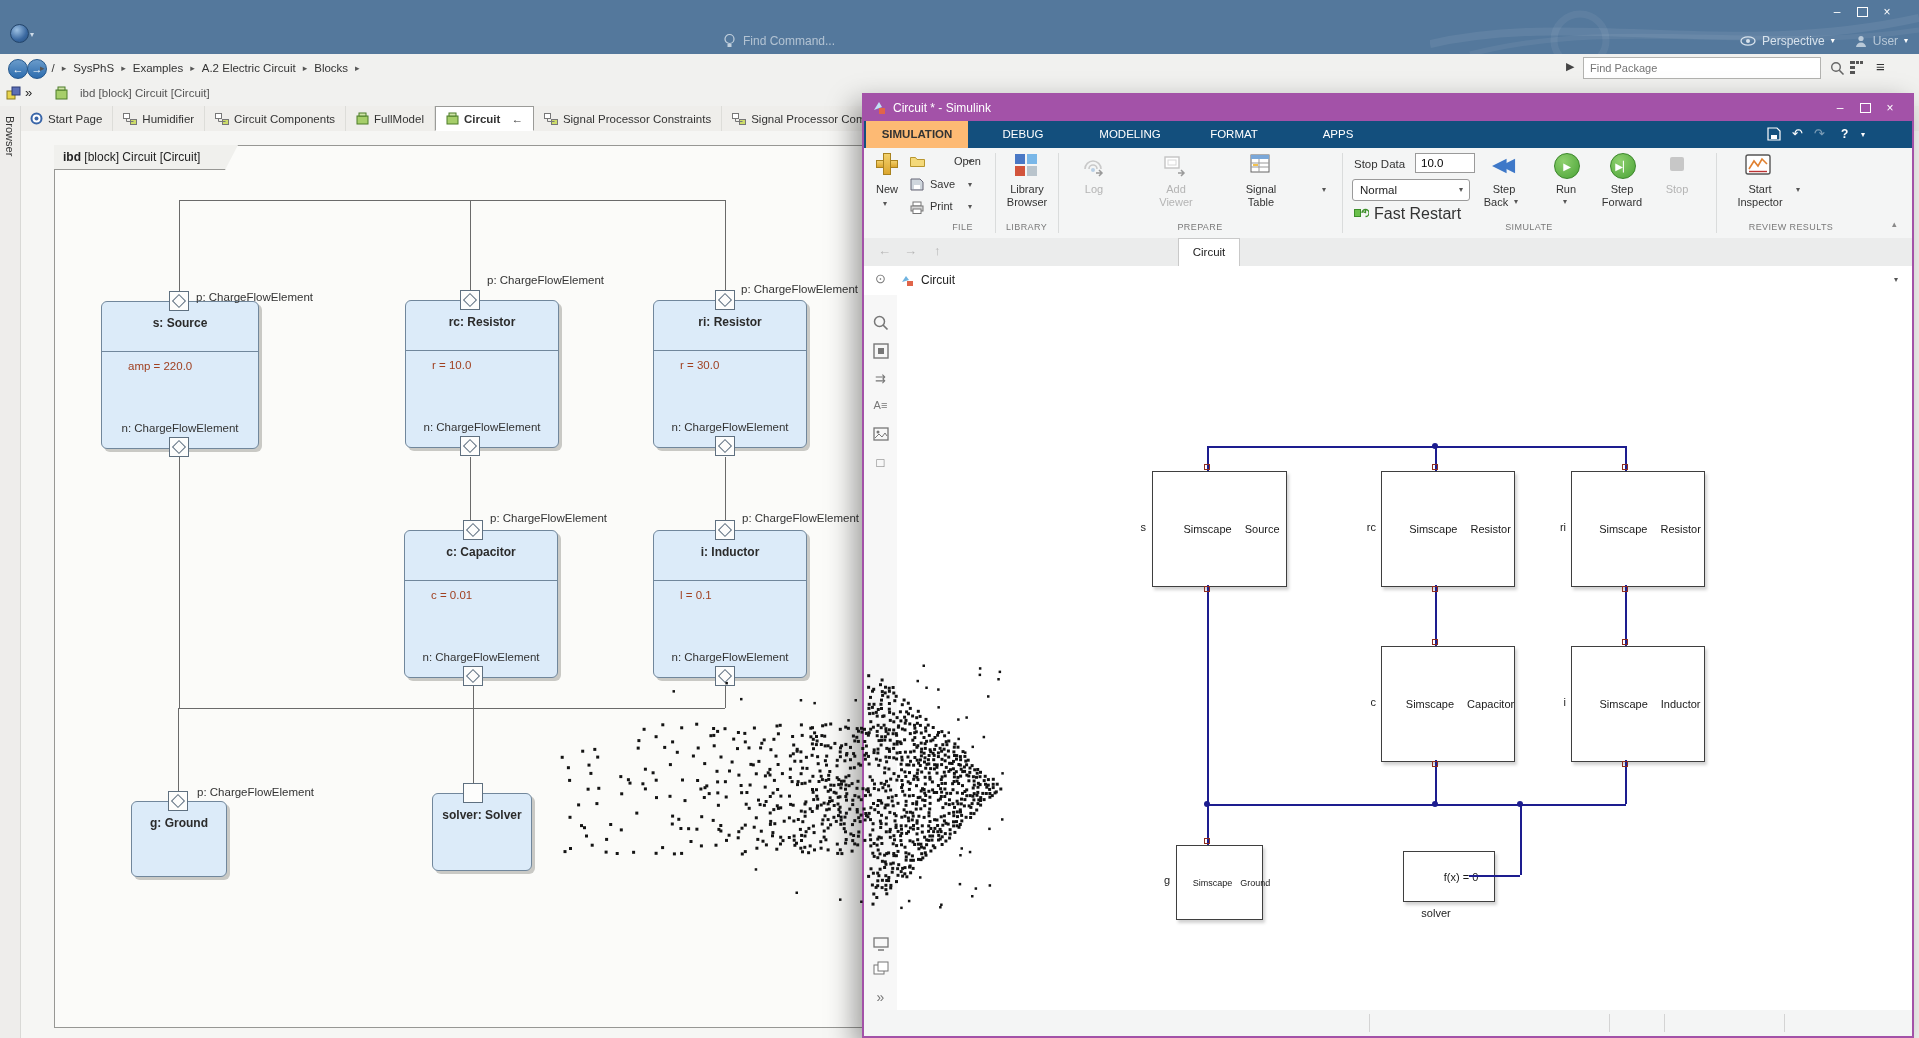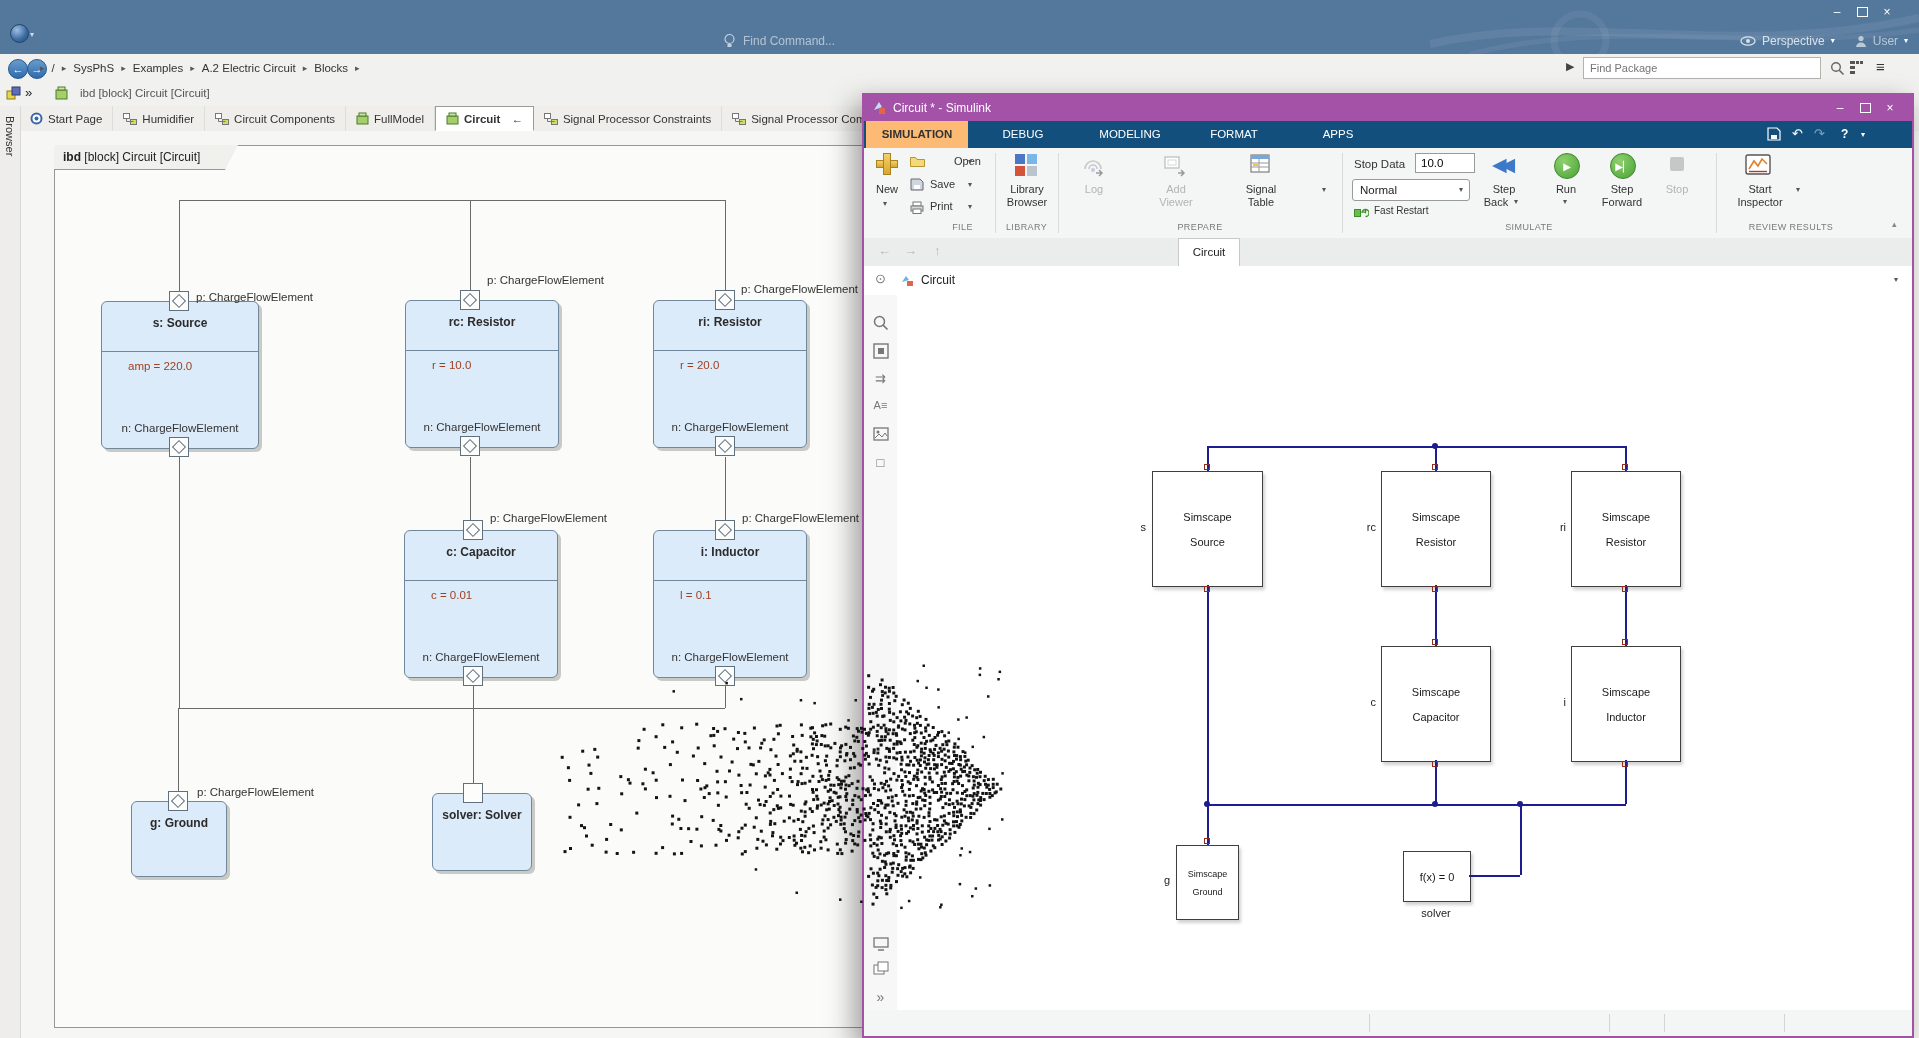--- a/index.html
+++ b/index.html
@@ -69,21 +69,21 @@
   .sl-navrow{left:0;top:143px;width:1048px;height:28px;background:#ebecec;border-bottom:1px solid #d2d2d2;}
   .sl-navtab{position:absolute;left:314px;top:143px;width:62px;height:28px;background:#fff;border:1px solid #c9c9c9;border-bottom:none;
              box-sizing:border-box;text-align:center;line-height:26px;font-size:11.5px;color:#222;}
   .sl-addr{left:0;top:171px;width:1048px;height:29px;background:#fff;border-bottom:1px solid #dcdcdc;font-size:12px;color:#222;}
   .sl-strip{left:0;top:200px;width:33px;height:715px;background:#f7f7f7;border-right:1px solid #e2e2e2;}
   .tsicon{position:absolute;left:0;width:33px;text-align:center;color:#777;font-size:13px;}
   .sl-canvas{left:33px;top:200px;width:1015px;height:715px;background:#fff;}
   .sl-status{left:0;top:915px;width:1048px;height:26px;background:#f1f1f1;border-top:1px solid #cfcfcf;font-size:11px;color:#333;}
   .ssep{position:absolute;top:919px;width:1px;height:18px;background:#d4d4d4;}
   .slblk{position:absolute;background:#fff;border:1px solid #3f3f3f;box-shadow:2px 3px 3px rgba(0,0,0,.18);
-         display:flex;flex-direction:column;align-items:center;justify-content:center;gap:13px;font-size:11px;color:#1a1a1a;}
+         display:flex;flex-direction:row;align-items:center;justify-content:center;gap:13px;font-size:11px;color:#1a1a1a;padding-left:24px;}
   .slblk.small{gap:8px;font-size:9px;}
   .pmark{position:absolute;width:6px;height:6px;border:1.4px solid #8d2d20;box-sizing:border-box;z-index:3;}
   .wire-h,.wire-v{position:absolute;background:#1d1d8f;z-index:2;}
   .wire-h{height:1.6px;}.wire-v{width:1.6px;}
   .wdot{position:absolute;width:6px;height:6px;border-radius:50%;background:#1d1d8f;z-index:3;}
   .sltag{position:absolute;font-size:11px;color:#222;text-align:right;width:26px;}
   .plus-ico{position:relative;width:22px;height:22px;}
   .plus-ico:before,.plus-ico:after{content:"";position:absolute;background:linear-gradient(#f2d06b,#dca62e);border:1px solid #a8821f;box-sizing:border-box;}
   .plus-ico:before{left:0;top:7px;width:22px;height:8px;}
   .plus-ico:after{left:7px;top:0;width:8px;height:22px;}
@@ -273,21 +273,21 @@
   </div>
   <div class="abs eablk" style="left:405px;top:300px;width:152px;height:146px;">
     <div class="t">rc: Resistor</div>
     <div class="sep"></div>
     <div class="val">r = 10.0</div>
     <div class="bot">n: ChargeFlowElement</div>
   </div>
   <div class="abs eablk" style="left:653px;top:300px;width:152px;height:146px;">
     <div class="t">ri: Resistor</div>
     <div class="sep"></div>
-    <div class="val">r = 20.0</div>
+    <div class="val">r = 30.0</div>
     <div class="bot">n: ChargeFlowElement</div>
   </div>
   <div class="abs eablk" style="left:404px;top:530px;width:152px;height:146px;">
     <div class="t">c: Capacitor</div>
     <div class="sep"></div>
     <div class="val">c = 0.01</div>
     <div class="bot">n: ChargeFlowElement</div>
   </div>
   <div class="abs eablk" style="left:653px;top:530px;width:152px;height:146px;">
     <div class="t">i: Inductor</div>
@@ -448,21 +448,21 @@
     <span class="rlab" style="left:490px;top:63px;font-size:11.5px;">Stop Data</span>
     <input class="abs" style="left: 551px; top: 58px; width: 60px; height: 20px; border: 1px solid rgb(154, 154, 154); font-size: 11.5px; padding: 0px 5px; box-sizing: border-box; font-family: &quot;Liberation Sans&quot;, sans-serif;" value="10.0">
     <div class="abs" style="left:488px;top:84px;width:118px;height:22px;background:#fff;border:1px solid #9a9a9a;border-radius:3px;box-sizing:border-box;font-size:11.5px;color:#222;line-height:20px;padding-left:7px;">
       <span>Normal</span>
       <span class="caret" style="position:absolute;right:6px;top:0;line-height:20px;">▾</span>
     </div>
     <svg class="abs" style="left:490px;top:112px;" width="15" height="12">
         <rect x="0.5" y="2.5" width="6" height="7" fill="#6abf4b" stroke="#3d8f2a"></rect>
         <path d="M8,6 a3.5,3.5 0 1 1 3.5,3.5 m0,-7 l0,3 l-3,-1" stroke="#3d8f2a" fill="none" stroke-width="1.3"></path>
       </svg>
-    <span class="rlab" style="left:510px;top:110px;font-size:10px;">Fast Restart</span>
+    <span class="rlab" style="left:510px;top:110px;font-size:16px;">Fast Restart</span>
     <span class="abs" style="left:628px;top:58px;color:#3e78c8;font-size:19px;letter-spacing:-6px;">◀◀</span>
     <span class="rlab" style="left:616px;top:88px;width:48px;">Step</span>
     <span class="rlab" style="left:608px;top:101px;width:48px;">Back</span>
     <span class="abs caret" style="left:650px;top:102px;">▾</span>
     <span class="abs runbtn" style="left:690px;top:58px;">▶</span>
     <span class="rlab" style="left:680px;top:88px;width:44px;">Run</span>
     <span class="abs caret" style="left:699px;top:102px;">▾</span>
     <span class="abs runbtn" style="left:746px;top:58px;">▶▏</span>
     <span class="rlab" style="left:734px;top:88px;width:48px;">Step</span>
     <span class="rlab" style="left:734px;top:101px;width:48px;">Forward</span>

